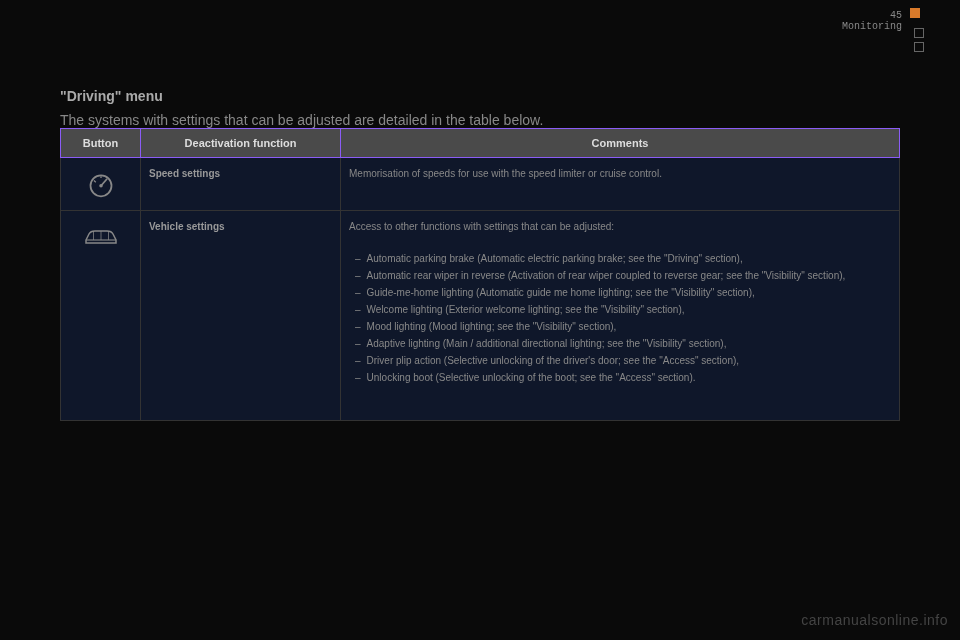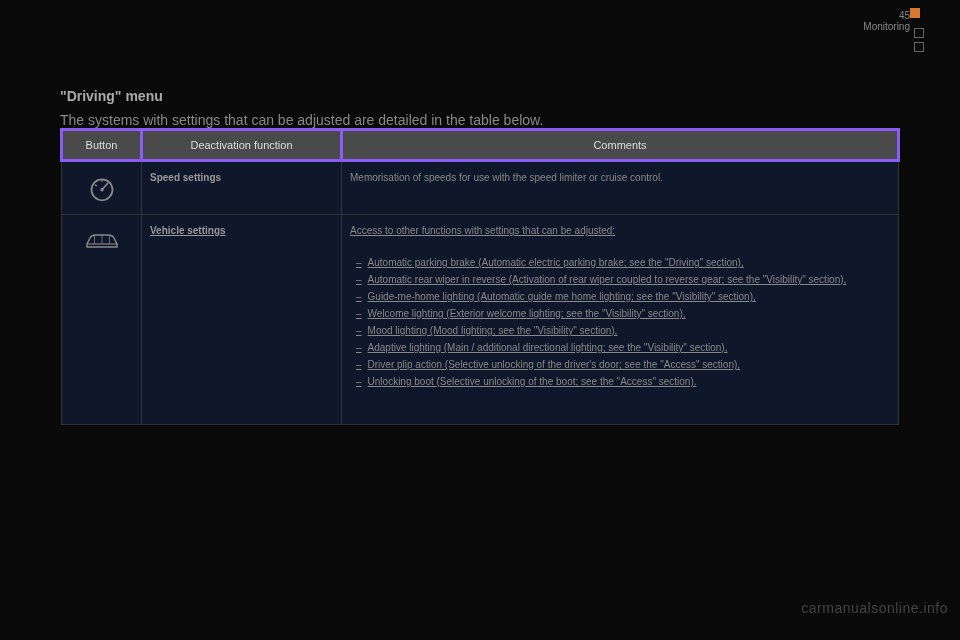--- a/index.html
+++ b/index.html
@@ -9,24 +9,25 @@
       background: #0a0a0a;
       font-family: Arial, Helvetica, sans-serif;
       color: #999;
       font-size: 11px;
       position: relative;
       overflow: hidden;
     }
     .page-header {
       position: absolute;
       top: 10px;
-      right: 50px;
+      right: 58px;
       text-align: right;
       font-size: 10px;
       color: #888;
+      font-family: Liberation Mono, monospace;
     }
     .orange-tab {
       position: absolute;
       top: 8px;
       right: 40px;
       width: 10px;
       height: 10px;
       background: #d97a2a;
     }
     .side-tabs {
@@ -55,25 +56,25 @@
       color: #888;
     }
     table {
       width: 100%;
       border-collapse: collapse;
       table-layout: fixed;
     }
     th {
       background: #4a4a4a;
       color: #ddd;
-      font-weight: normal;
+      font-weight: bold;
       font-size: 11px;
       padding: 8px 6px;
       text-align: center;
-      border: 3px solid #8b5cf6;
+      border: 1px solid #8b5cf6;
     }
     th.col-button { width: 80px; }
     th.col-func { width: 200px; }
     td {
       background: #0f172a;
       border: 1px solid #333;
       padding: 10px 8px;
       vertical-align: top;
       font-size: 10px;
       color: #888;
@@ -103,27 +104,27 @@
     }
     ul.settings-list li::before {
       content: "–";
       margin-right: 6px;
     }
     .comment-intro {
       margin-bottom: 8px;
     }
     .watermark {
       position: absolute;
-      bottom: 24px;
+      bottom: 12px;
       right: 12px;
       font-size: 14px;
       color: #444;
       letter-spacing: 0.5px;
     }
-    .row2 td { height: 210px; text-decoration: underline; }
+    .row2 td { height: 210px; }
   </style>
 </head>
 <body>
 
 <div class="orange-tab"></div>
 <div class="page-header">
   <div>45</div>
   <div>Monitoring</div>
 </div>
 <div class="side-tabs">

